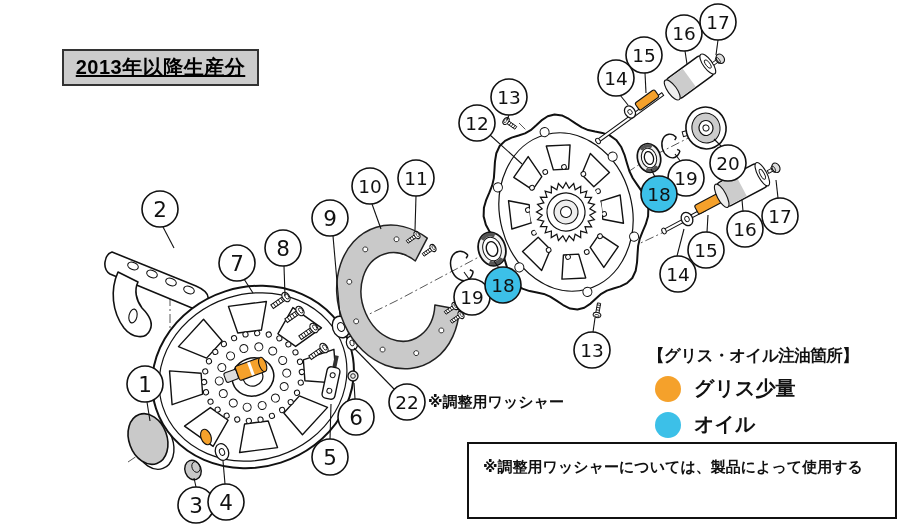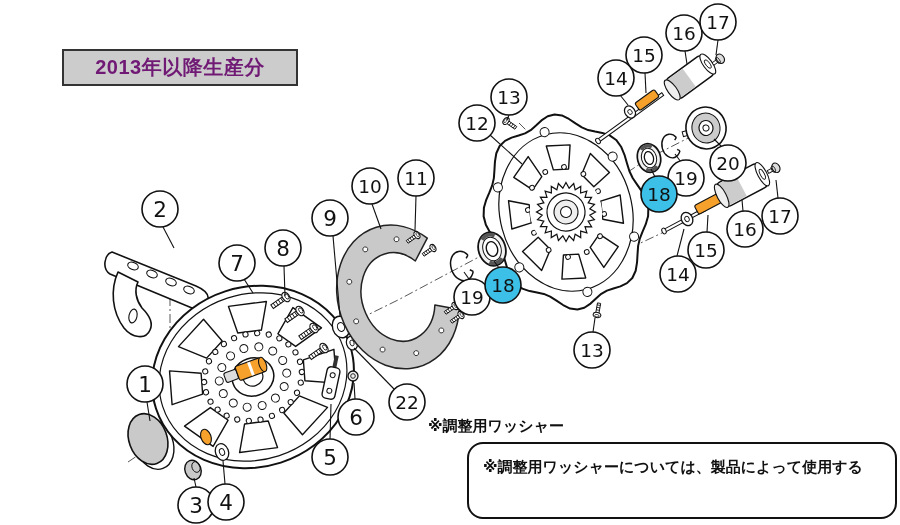--- a/index.html
+++ b/index.html
@@ -1,30 +1,30 @@
 <!DOCTYPE html>
 <html><head>
 <meta charset="utf-8">
 <style>
   html,body{margin:0;padding:0;background:#fff;}
   .stage{position:relative;width:900px;height:525px;background:#fff;overflow:hidden;
          font-family:"Liberation Sans","DejaVu Sans",sans-serif;color:#111;}
   svg{position:absolute;left:0;top:0;}
-  .title-box{position:absolute;left:62px;top:49px;width:236px;height:37px;
+  .title-box{position:absolute;left:62px;top:49px;width:197px;height:37px;
              background:#cccccc;border:2px solid #333;box-sizing:border-box;
              display:flex;align-items:center;justify-content:center;
-             font-size:20px;font-weight:bold;color:#701a75;letter-spacing:0.5px;}
-  .washer-note{position:absolute;left:428px;top:393px;font-size:15px;font-weight:bold;margin-top:24px;}
+             font-size:20px;font-weight:bold;color:#000000;letter-spacing:0.5px;text-decoration:underline;}
+  .washer-note{position:absolute;left:428px;top:393px;font-size:15px;font-weight:bold;}
   .legend{position:absolute;left:648px;top:345px;width:250px;}
   .legend-header{font-size:16.5px;font-weight:bold;margin-bottom:8px;letter-spacing:-0.5px;}
   .legend-row{display:flex;align-items:center;margin-bottom:9px;}
   .legend-swatch{width:26px;height:26px;border-radius:50%;margin-left:7px;margin-right:13px;flex:0 0 auto;}
   .legend-label{font-size:20px;font-weight:bold;}
   .note-box{position:absolute;left:467px;top:442px;width:430px;height:77px;box-sizing:border-box;
-            border:2.5px solid #111;border-radius:16px;padding:11px 14px 0 14px;
+            border:2.5px solid #111;border-radius:0;padding:11px 14px 0 14px;
             font-size:15px;font-weight:bold;line-height:1.6;}
   .note-line2{padding-left:1em;}
 </style>
 </head>
 <body>
 
 <div class="stage">
 
   <svg id="diagram" width="900" height="525" viewBox="0 0 900 525">
     <defs>
@@ -479,18 +479,29 @@
         </g>
       </g>
   </svg>
 
   <div class="title-box">
     <span>2013年以降生産分</span>
   </div>
 
   <div class="washer-note">※調整用ワッシャー</div>
 
+  <div class="legend">
+    <div class="legend-header">【グリス・オイル注油箇所】</div>
+    <div class="legend-row">
+      <span class="legend-swatch" style="background: rgb(245, 161, 43);"></span>
+      <span class="legend-label">グリス少量</span>
+    </div>
+    <div class="legend-row">
+      <span class="legend-swatch" style="background: rgb(60, 192, 232);"></span>
+      <span class="legend-label">オイル</span>
+    </div>
+  </div>
 
   <div class="note-box">
     <div>※調整用ワッシャーについては、製品によって使用する</div>
   </div>
 
 </div>
 
 </body></html>

